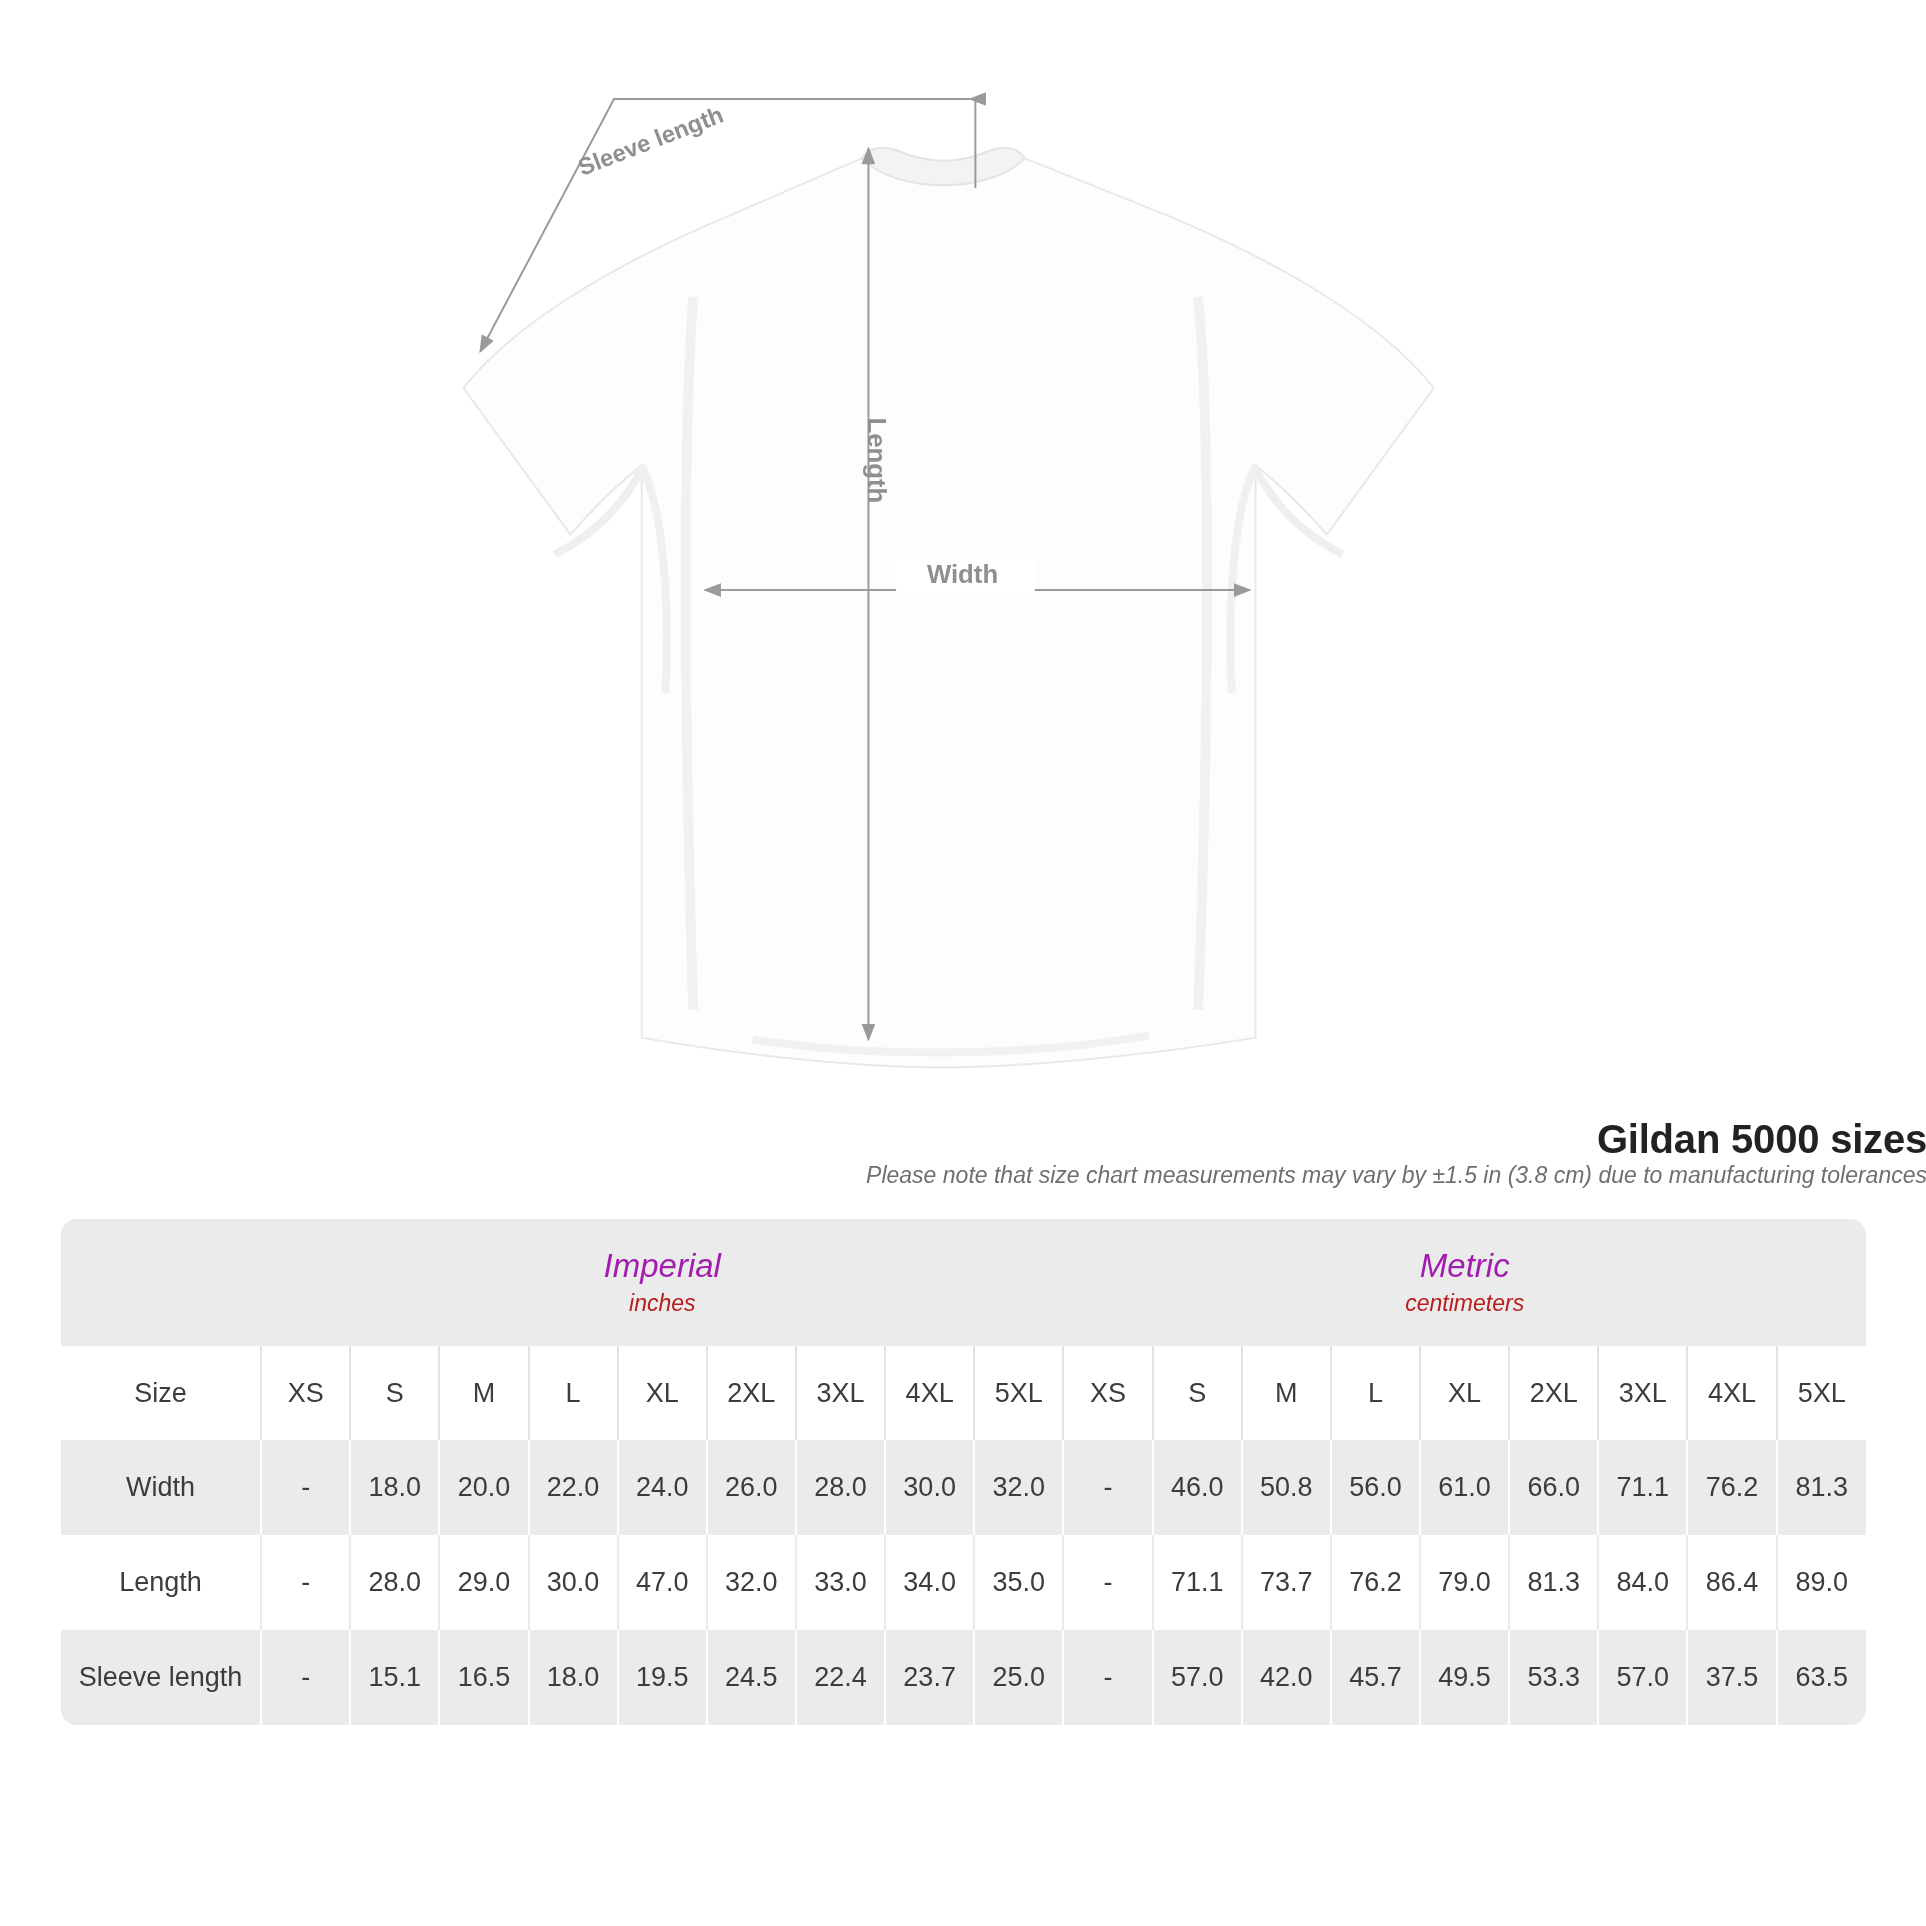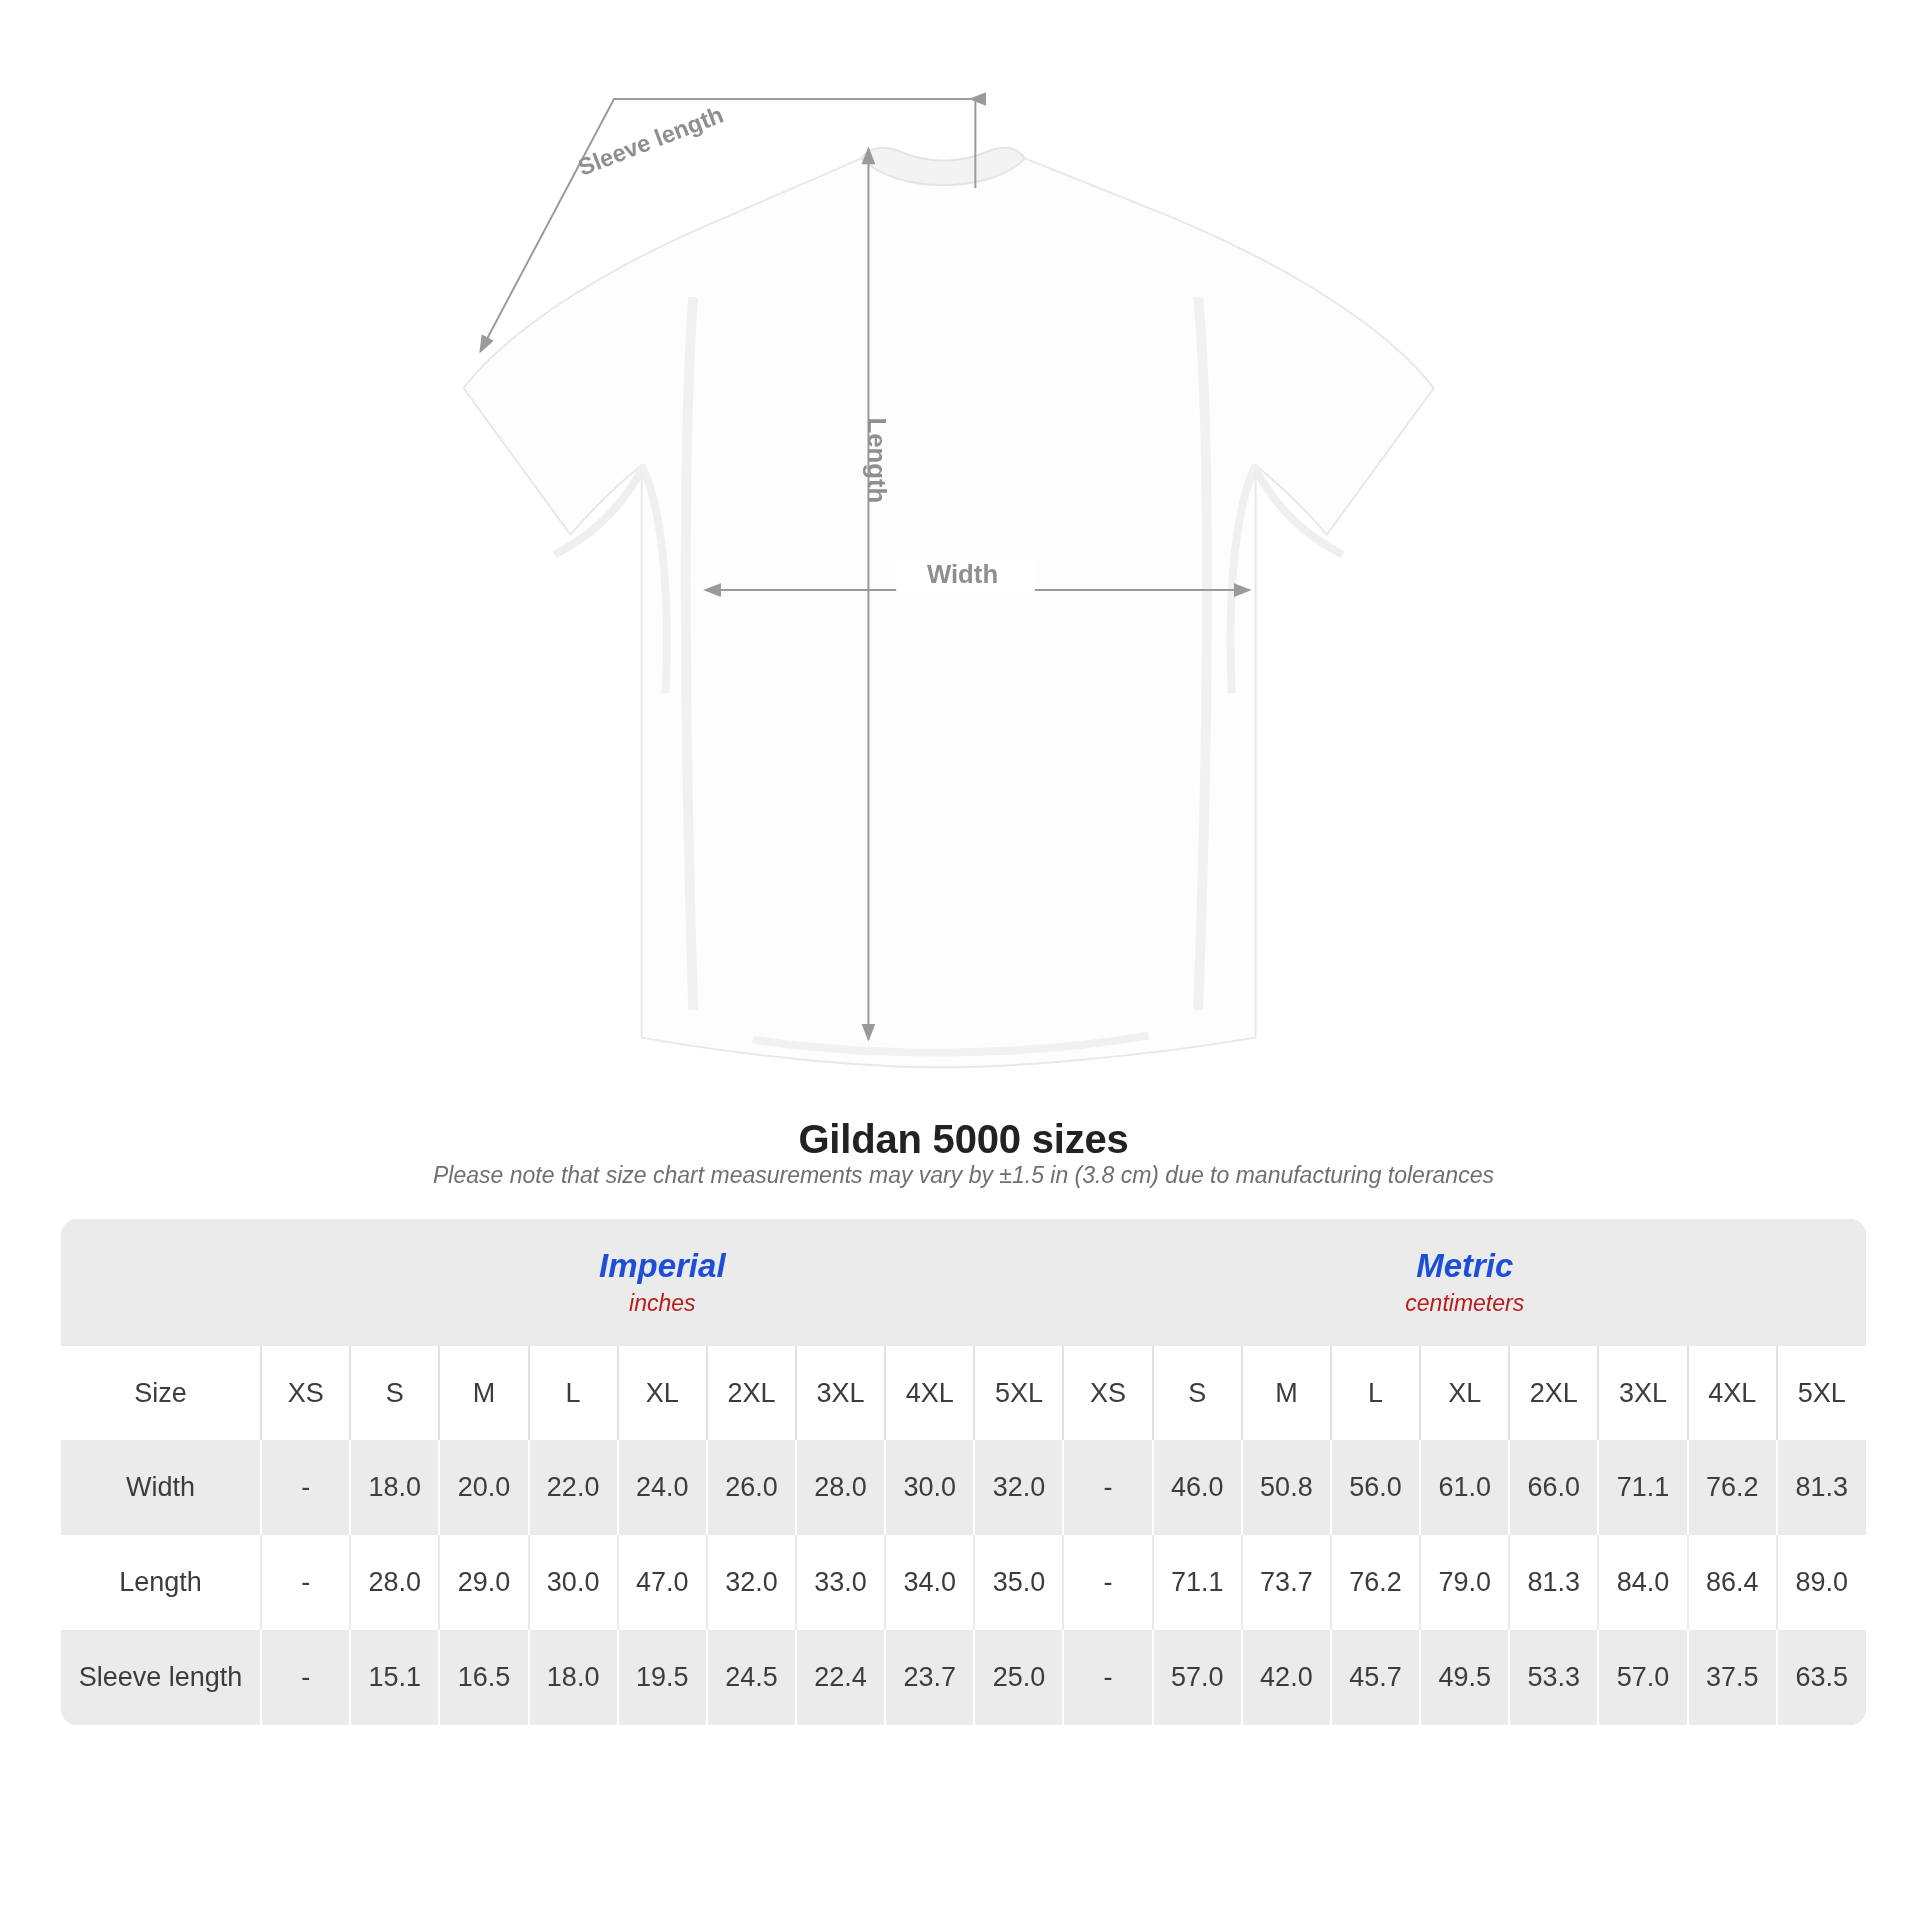--- a/index.html
+++ b/index.html
@@ -26,21 +26,21 @@
     position: relative;
     width: 1927px;
     height: 1099px;
   }
   .illustration svg {
     display: block;
   }
 
   
   .title-block {
-    text-align: center;
+    text-align: right;
     margin-top: 18px;
   }
   .chart-title {
     font-size: 40px;
     font-weight: bold;
     color: #222;
     letter-spacing: -0.2px;
   }
   .chart-note {
     font-size: 23px;
@@ -68,23 +68,23 @@
     font-weight: normal;
     padding: 0;
   }
   .unit-row td {
     height: 127px;
     background: #ebebeb;
     border: none;
   }
   .unit-name {
     font-size: 33px;
-    font-weight: bold;
+    font-weight: normal;
     font-style: italic;
-    color: #1d4ed8;
+    color: #a21caf;
     line-height: 1.25;
   }
   .unit-sub {
     font-size: 23px;
     font-style: italic;
     color: #b91c1c;
     line-height: 1.5;
   }
   .header-row td {
     height: 94px;

